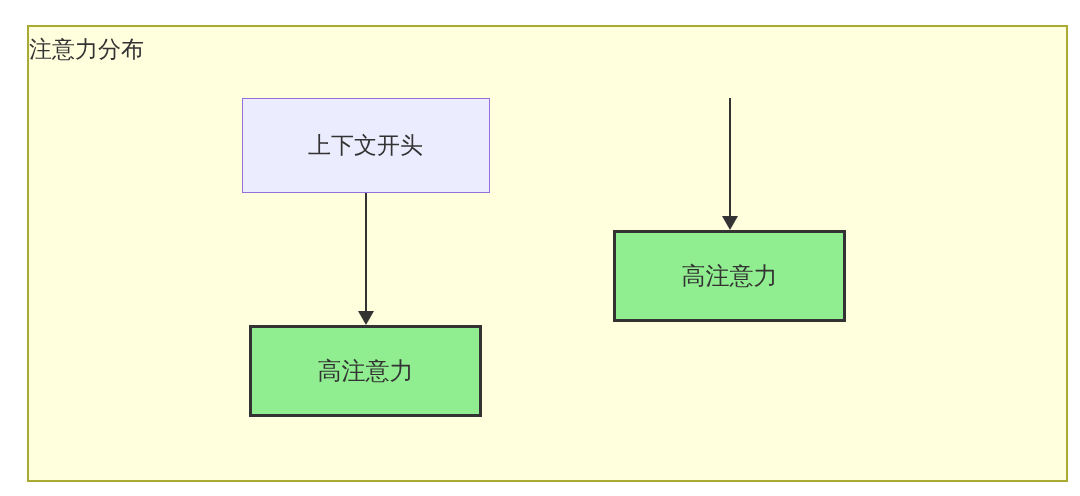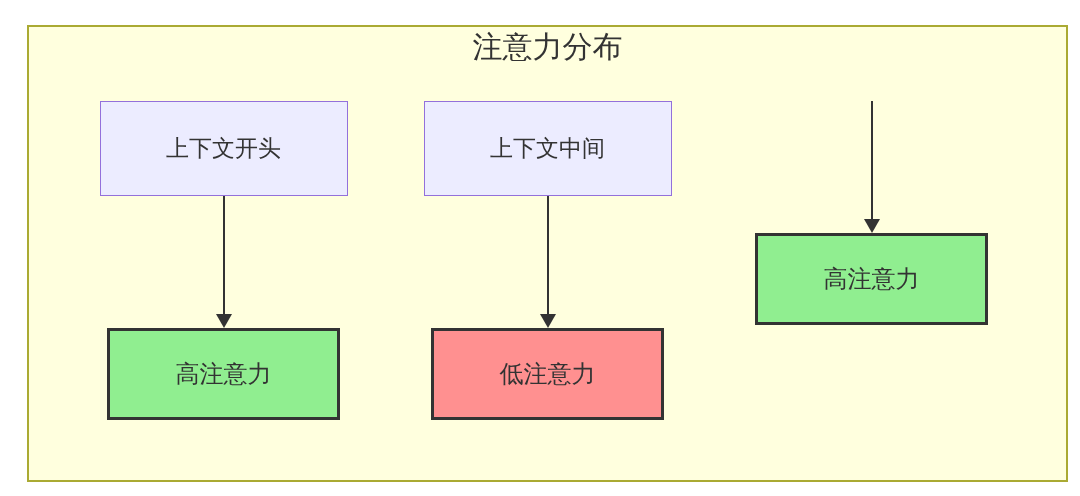--- a/index.html
+++ b/index.html
@@ -19,29 +19,29 @@
     position: absolute;
     left: 27px;
     top: 25px;
     width: 1041px;
     height: 457px;
     box-sizing: border-box;
     background: var(--container-bg, #ffffde);
     border: 2px solid var(--container-border, #aaaa33);
   }
   .cluster-title {
-    text-align: center;
-    font-size: 30px;
+    margin-top: 7px;
+    font-size: 23px;
     color: var(--text, #333333);
   }
   .columns {
     margin-top: 33px;
     display: flex;
     justify-content: center;
-    gap: 76px;
+    gap: 116px;
   }
   .col {
     display: flex;
     flex-direction: column;
     align-items: center;
     width: 248px;
   }
   .node {
     box-sizing: border-box;
     display: flex;
@@ -99,32 +99,20 @@
         </div>
         <div class="arrow">
           <div class="arrow-line"></div>
           <div class="arrow-head"></div>
         </div>
         <div class="node result high">
           <span>高注意力</span>
         </div>
       </div>
 
-      <div class="col">
-        <div class="node source">
-          <span>上下文中间</span>
-        </div>
-        <div class="arrow">
-          <div class="arrow-line"></div>
-          <div class="arrow-head"></div>
-        </div>
-        <div class="node result low">
-          <span>低注意力</span>
-        </div>
-      </div>
 
       <div class="col">
         <div class="arrow">
           <div class="arrow-line"></div>
           <div class="arrow-head"></div>
         </div>
         <div class="node result high">
           <span>高注意力</span>
         </div>
       </div>

